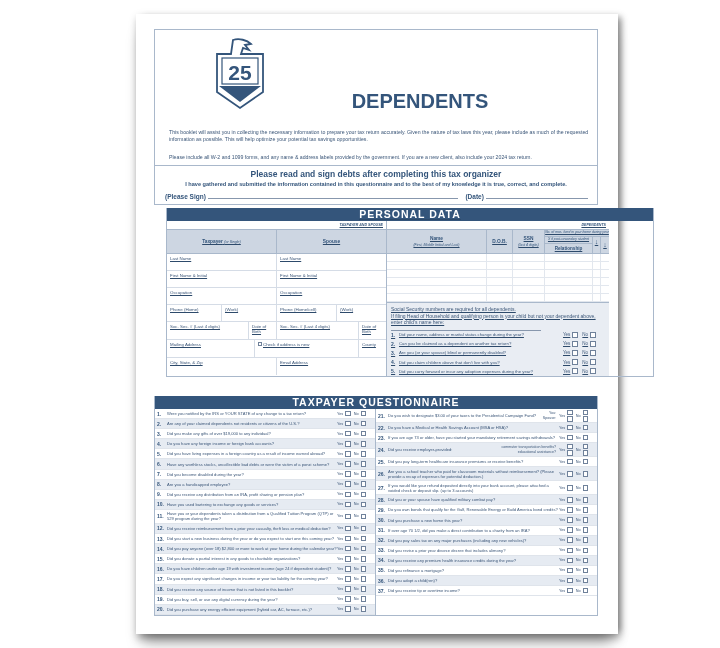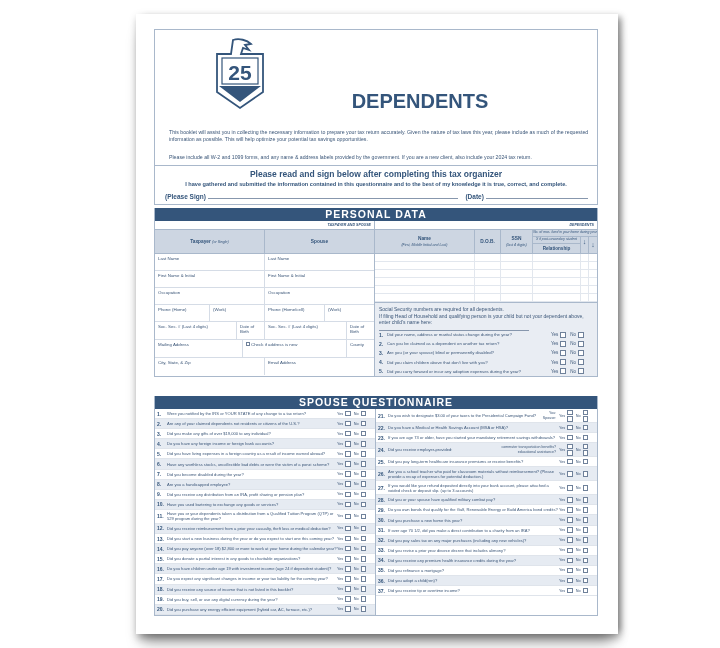--- a/index.html
+++ b/index.html
@@ -24,21 +24,21 @@
   .sign-sep { position: absolute; left: 0; top: 135px; width: 442px; border-top: 1px solid #a9b8cb; }
   .sign-title { position: absolute; left: 0; top: 139px; width: 442px; text-align: center; font-weight: bold; font-size: 8.5px; color: #34557b; }
   .sign-stmt { position: absolute; left: 0; top: 151px; width: 442px; text-align: center; font-weight: bold; font-size: 5.6px; color: #34557b; }
   .sign-line { position: absolute; left: 10px; top: 163px; font-weight: bold; font-size: 6.5px; color: #34557b; }
   .sign-line .ul { display: inline-block; border-bottom: 1px solid #8797ad; height: 6px; vertical-align: baseline; }
 
   
   .bar { background: #34557b; color: #ffffff; font-weight: bold; text-align: center; letter-spacing: 1px; height: 13px; line-height: 13px; font-size: 10.5px; }
 
   
-  .pd { position: absolute; left: 0; top: 179px; width: 444px; border: 1px solid #a9b8cb; border-top: none; }
+  .pd { position: absolute; left: 12px; top: 179px; width: 488px; border: 1px solid #a9b8cb; border-top: none; text-decoration: underline; }
   .pd-grid { display: flex; }
   .pd-left { width: 220px; border-right: 1px solid #a9b8cb; }
   .pd-right { width: 222px; }
   .tiny-label { font-size: 3.6px; font-style: italic; font-weight: bold; color: #34557b; text-align: right; height: 9px; line-height: 9px; padding-right: 3px; border-bottom: 1px solid #a9b8cb; }
   .colhead-row { display: flex; height: 24px; background: #cdd6e2; border-bottom: 1px solid #a9b8cb; }
   .colhead { font-size: 4.8px; font-weight: bold; color: #34557b; display: flex; align-items: center; justify-content: center; text-align: center; border-right: 1px solid #a9b8cb; line-height: 6px; }
   .colhead:last-child { border-right: none; }
   .colhead i { font-weight: normal; font-size: 3.6px; }
   .frow { display: flex; border-bottom: 1px solid #d5dce6; height: 17px; }
   .fcell { font-size: 4.4px; color: #3b5678; padding: 2px 3px; border-right: 1px solid #d5dce6; position: relative; }
@@ -80,21 +80,21 @@
       <svg class="logo" viewBox="0 0 66 72">
         <path d="M26 2 C 32 0, 40 2, 44 6 L 38 7 L 42 12 L 36 10 L 34 16 L 56 16 L 56 54 L 33 70 L 10 54 L 10 16 L 24 16 Z" fill="#fff" stroke="#34557b" stroke-width="1.8"></path>
         <rect x="15" y="20" width="36" height="26" fill="#fff" stroke="#34557b" stroke-width="1.2"></rect>
         <path d="M12 48 L 54 48 L 33 64 Z" fill="#34557b"></path>
         <text x="33" y="42" text-anchor="middle" font-family="Liberation Sans, sans-serif" font-weight="bold" font-size="21" fill="#34557b">25</text>
       </svg>
       <div class="title-3">DEPENDENTS</div>
       <div class="intro">This booklet will assist you in collecting the necessary information to prepare your tax return accurately. Given the nature of tax laws this year, please include as much of the requested information as possible. This will help optimize your potential tax savings opportunities.</div>
       <div class="intro2">Please include all W-2 and 1099 forms, and any name &amp; address labels provided by the government. If you are a new client, also include your 2024 tax return.</div>
       <div class="sign-sep"></div>
-      <div class="sign-title">Please read and sign below after completing this tax organizer</div>
+      <div class="sign-title">Please read and sign debts after completing this tax organizer</div>
       <div class="sign-stmt">I have gathered and submitted the information contained in this questionnaire and to the best of my knowledge it is true, correct, and complete.</div>
       <div class="sign-line">
         <span>(Please Sign)</span>
         <span class="ul" style="width:250px;"></span>
         <span style="margin-left:6px;">(Date)</span>
         <span class="ul" style="width:102px;"></span>
       </div>
     </div>
 
     <div class="pd">
@@ -274,21 +274,21 @@
                   <span>No</span>
                   <span class="box"></span>
                 </span>
             </div>
           </div>
         </div>
       </div>
     </div>
 
     <div class="gq">
-      <div class="bar">SPOUSE QUESTIONNAIRE</div>
+      <div class="bar">TAXPAYER QUESTIONNAIRE</div>
       <div class="gq-cols">
         <div class="gq-col left" id="gq-left">
             <div class="gq-row">
               <span class="gq-num">1.</span>
               <span class="gq-text">Were you notified by the IRS or YOUR STATE of any change to a tax return?</span>
               <span class="gq-yn">
                 <span>Yes</span>
                 <span class="box"></span>
                 <span>No</span>
                 <span class="box"></span>

